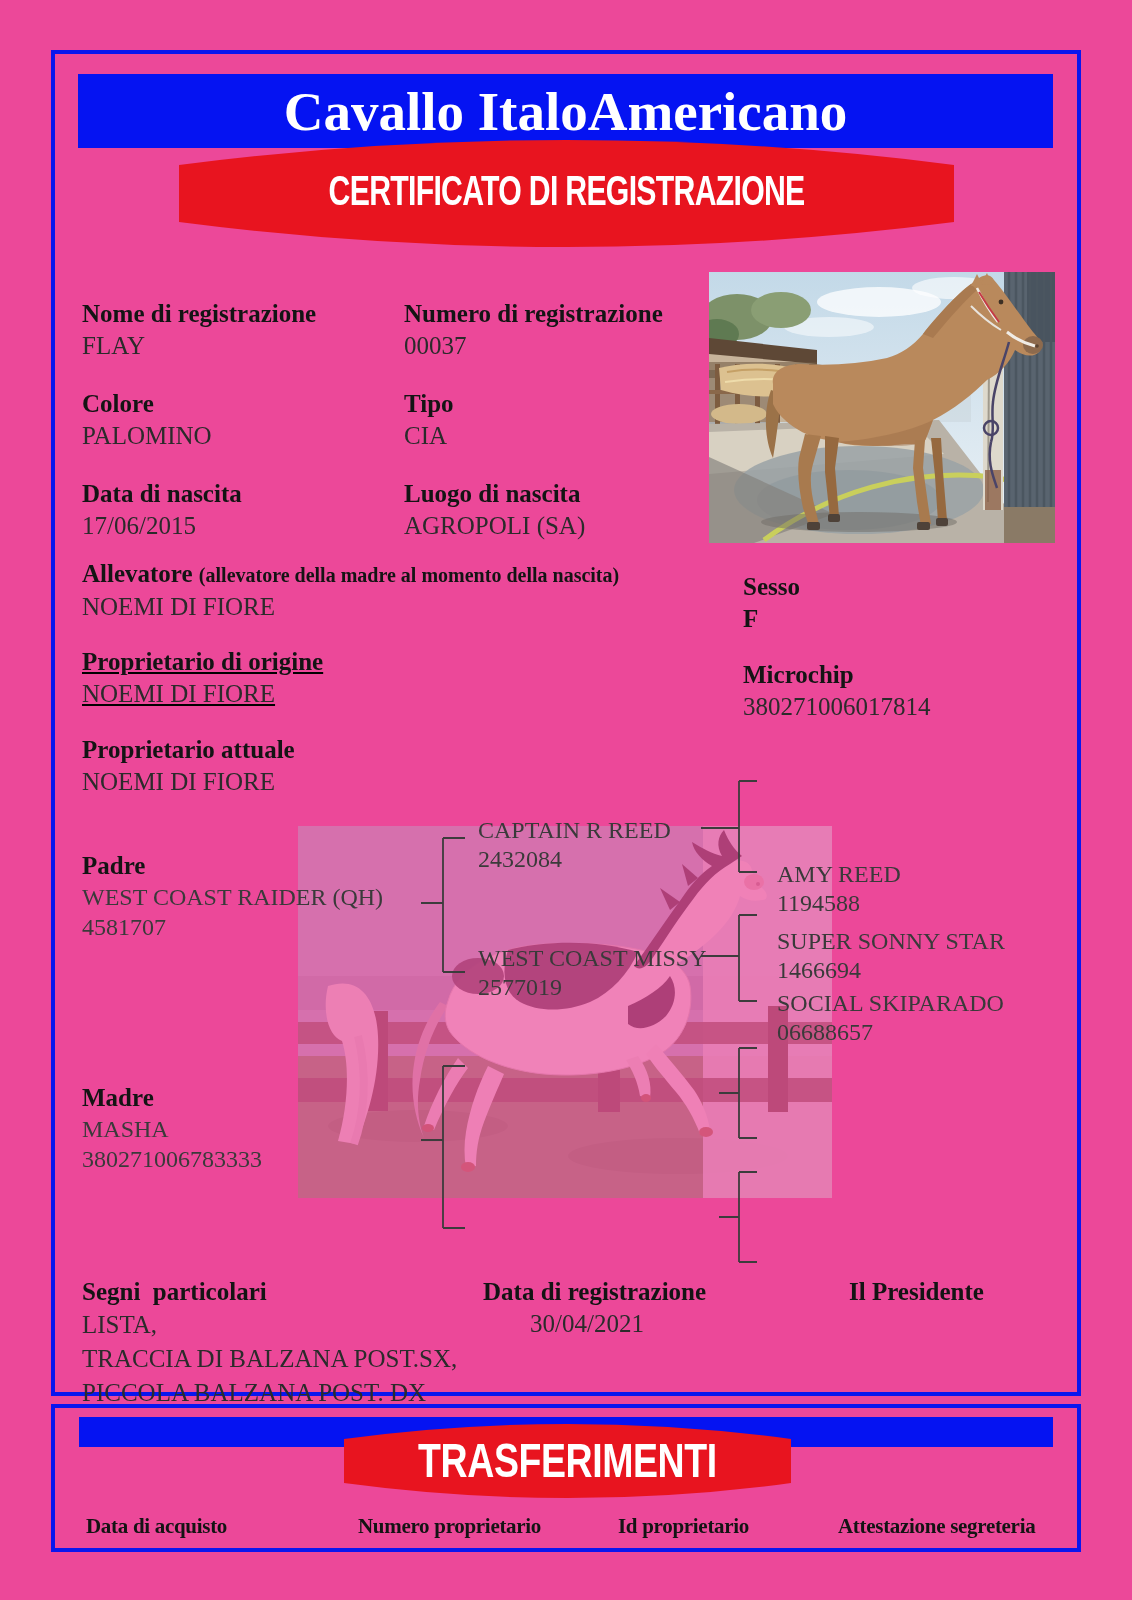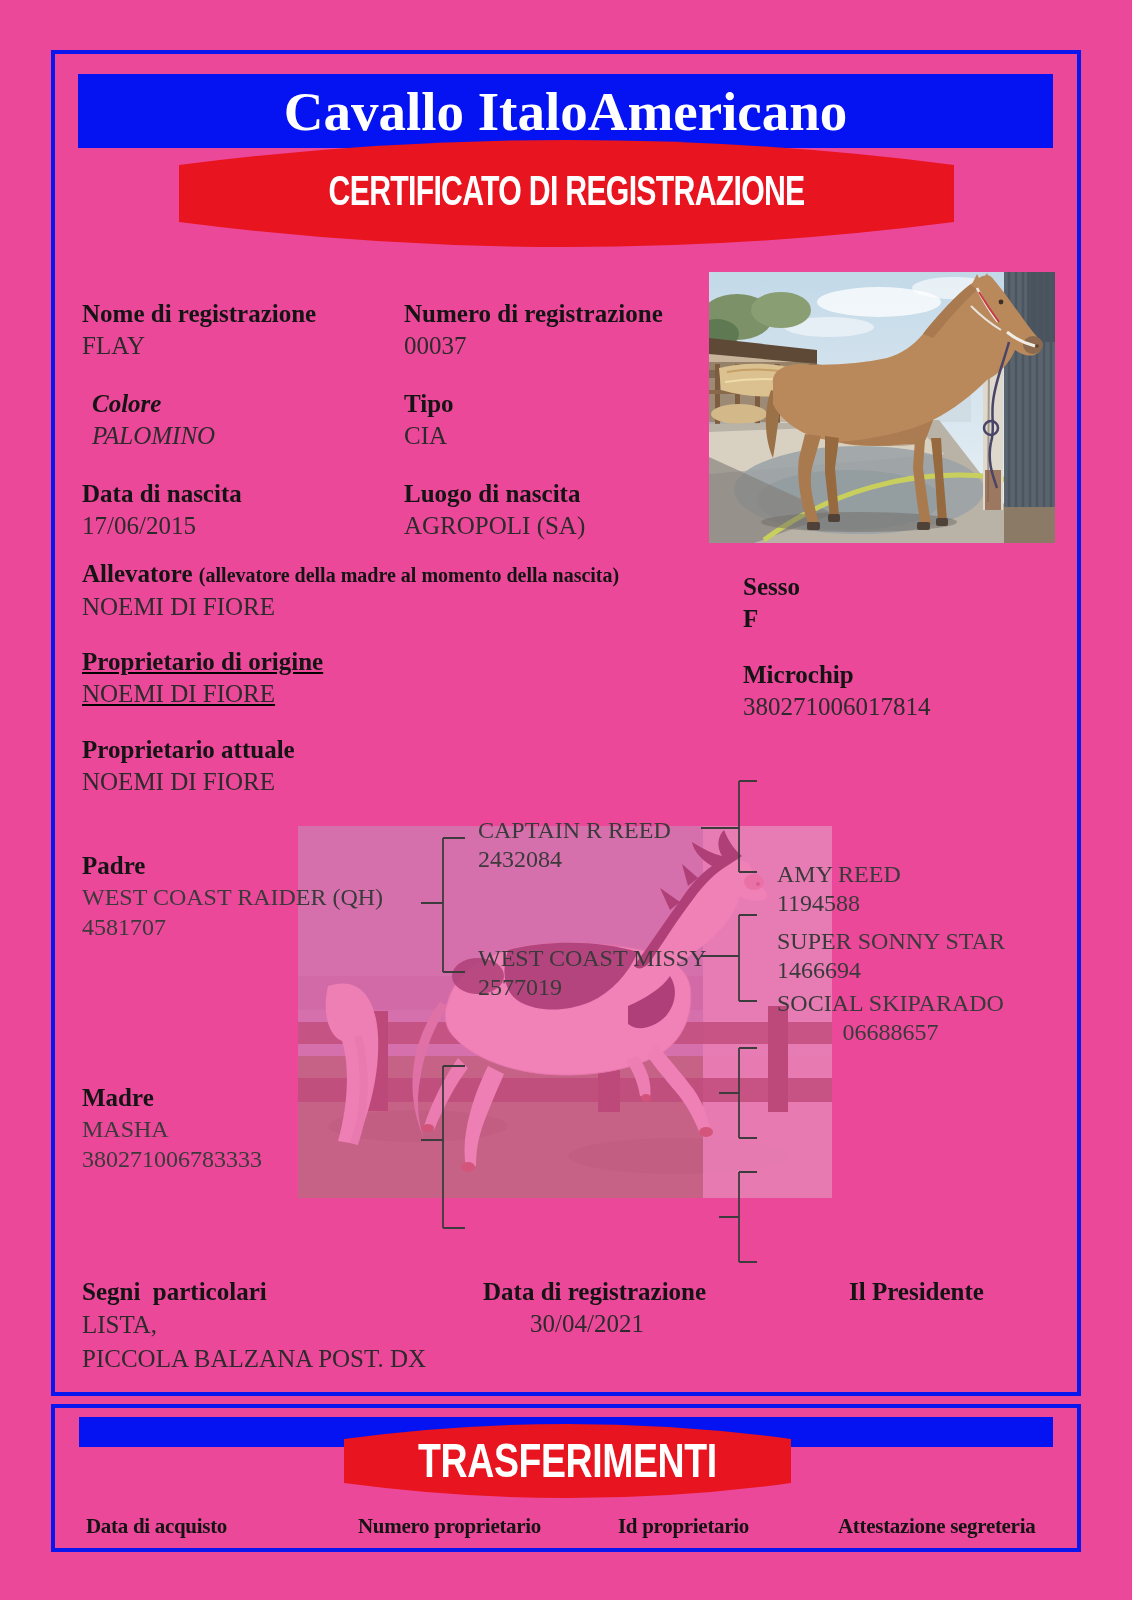--- a/index.html
+++ b/index.html
@@ -143,21 +143,21 @@
   </div>
 
   <div class="abs" style="left:82px;top:298px;">
     <div class="lbl">Nome di registrazione</div>
     <div class="val">FLAY</div>
   </div>
   <div class="abs" style="left:404px;top:298px;">
     <div class="lbl">Numero di registrazione</div>
     <div class="val">00037</div>
   </div>
-  <div class="abs" style="left:92px;top:388px;font-style:italic;">
+  <div class="abs" style="left:82px;top:388px;">
     <div class="lbl">Colore</div>
     <div class="val">PALOMINO</div>
   </div>
   <div class="abs" style="left:404px;top:388px;">
     <div class="lbl">Tipo</div>
     <div class="val">CIA</div>
   </div>
   <div class="abs" style="left:82px;top:478px;">
     <div class="lbl">Data di nascita</div>
     <div class="val">17/06/2015</div>
@@ -262,28 +262,29 @@
     <div class="ped">2577019</div>
   </div>
   <div class="abs" style="left:777px;top:860px;">
     <div class="ped">AMY REED</div>
     <div class="ped">1194588</div>
   </div>
   <div class="abs" style="left:777px;top:903px;margin-top:24px;">
     <div class="ped">SUPER SONNY STAR</div>
     <div class="ped">1466694</div>
   </div>
-  <div class="abs" style="left:777px;top:989px;text-align:center;">
+  <div class="abs" style="left:777px;top:989px;">
     <div class="ped">SOCIAL SKIPARADO</div>
     <div class="ped">06688657</div>
   </div>
 
   <div class="abs" style="left:82px;top:1276px;">
     <div class="lbl">Segni  particolari</div>
     <div class="val val34">LISTA,</div>
+    <div class="val val34">TRACCIA DI BALZANA POST.SX,</div>
     <div class="val val34">PICCOLA BALZANA POST. DX</div>
   </div>
   <div class="abs lbl" style="left:483px;top:1276px;">Data di registrazione</div>
   <div class="abs val" style="left:530px;top:1308px;">30/04/2021</div>
   <div class="abs lbl" style="left:849px;top:1276px;">Il Presidente</div>
 
   <div class="box" style="left:51px;top:1404px;width:1030px;height:148px;"></div>
   <div class="band" style="left:79px;top:1417px;width:974px;height:30px;"></div>
   <svg class="abs" style="left:344px;top:1423px;" width="447" height="76" viewBox="0 0 447 76">
     <path d="M0,16 Q223.5,-14 447,16 L447,60 Q223.5,90 0,60 Z" fill="#e8141f"></path>

